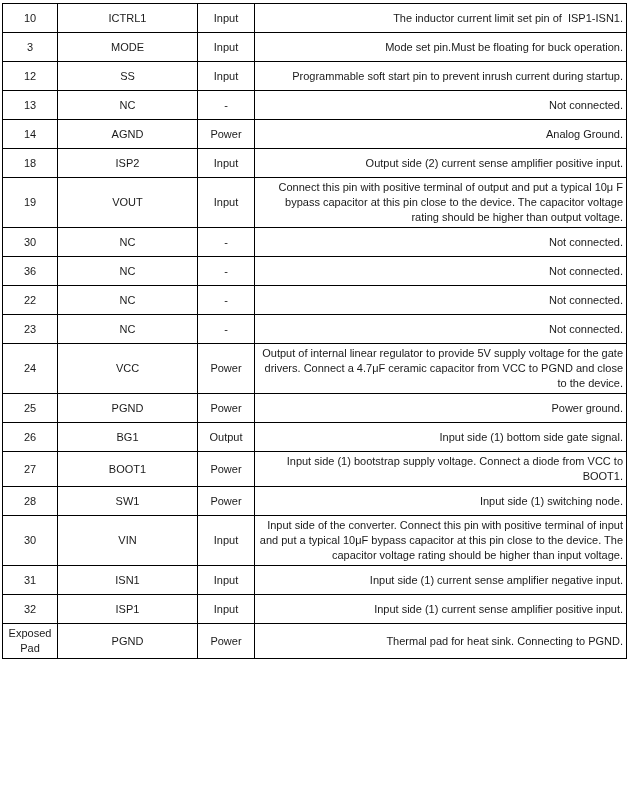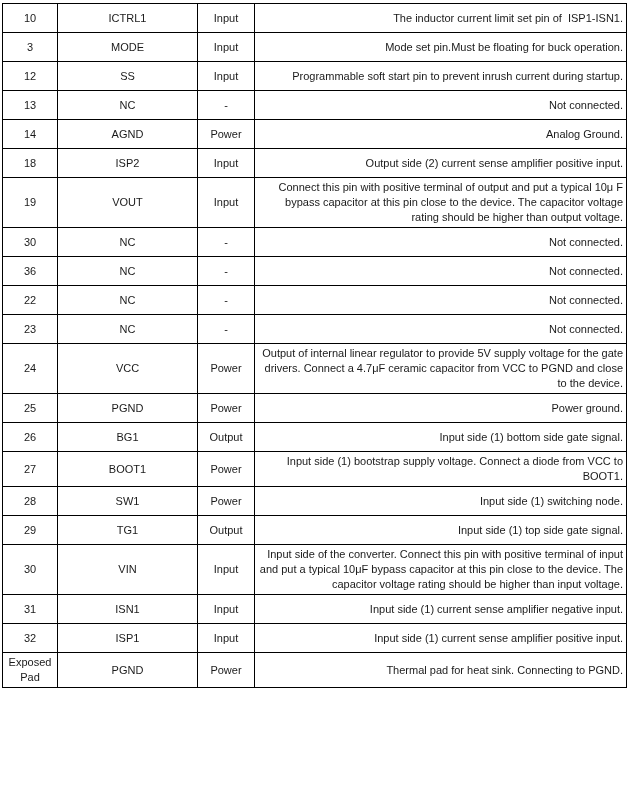--- a/index.html
+++ b/index.html
@@ -145,26 +145,20 @@
           <td class="c-type">Power</td>
           <td class="c-desc">Input side (1) bootstrap supply voltage. Connect a diode from VCC to BOOT1.</td>
         </tr>
         <tr>
           <td class="c-pin">28</td>
           <td class="c-name">SW1</td>
           <td class="c-type">Power</td>
           <td class="c-desc">Input side (1) switching node.</td>
         </tr>
         <tr>
-          <td class="c-pin">29</td>
-          <td class="c-name">TG1</td>
-          <td class="c-type">Output</td>
-          <td class="c-desc">Input side (1) top side gate signal.</td>
-        </tr>
-        <tr>
           <td class="c-pin">30</td>
           <td class="c-name">VIN</td>
           <td class="c-type">Input</td>
           <td class="c-desc">Input side of the converter. Connect this pin with positive terminal of input and put a typical 10μF bypass capacitor at this pin close to the device. The capacitor voltage rating should be higher than input voltage.</td>
         </tr>
         <tr>
           <td class="c-pin">31</td>
           <td class="c-name">ISN1</td>
           <td class="c-type">Input</td>
           <td class="c-desc">Input side (1) current sense amplifier negative input.</td>

